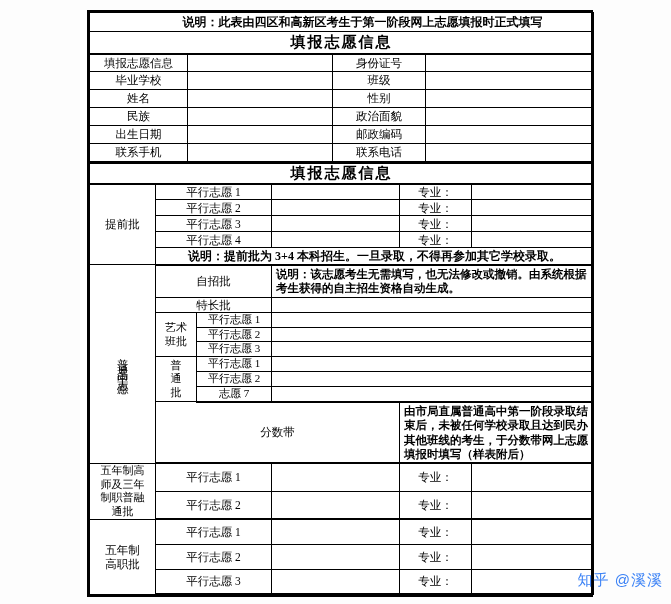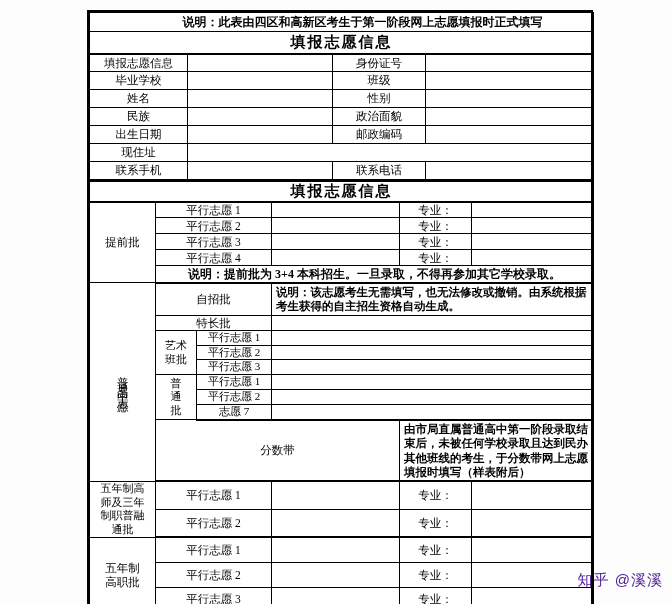--- a/index.html
+++ b/index.html
@@ -63,21 +63,21 @@
     text-orientation: upright;
     letter-spacing: 5px;
     margin: 0 auto;
     font-size: 11.5px;
   }
   .small { font-size: 11px; }
   .watermark {
     position: absolute;
     right: 8px; bottom: 14px;
     font-size: 15px;
-    color: #4c1d95;
+    color: #3b82f6;
     font-family: "Liberation Sans", "DejaVu Sans", sans-serif;
     letter-spacing: 1px;
   }
 </style>
 </head>
 <body>
 
 <div class="form-wrap">
 
   <table>
@@ -118,24 +118,20 @@
       <td>政治面貌</td>
       <td></td>
     </tr>
     <tr class="h18">
       <td>出生日期</td>
       <td></td>
       <td>邮政编码</td>
       <td></td>
     </tr>
     <tr class="h18">
-      <td>现住址</td>
-      <td colspan="3"></td>
-    </tr>
-    <tr class="h18">
       <td>联系手机</td>
       <td></td>
       <td>联系电话</td>
       <td></td>
     </tr>
   </tbody>
     </table>
 
   <table>
     <colgroup>

